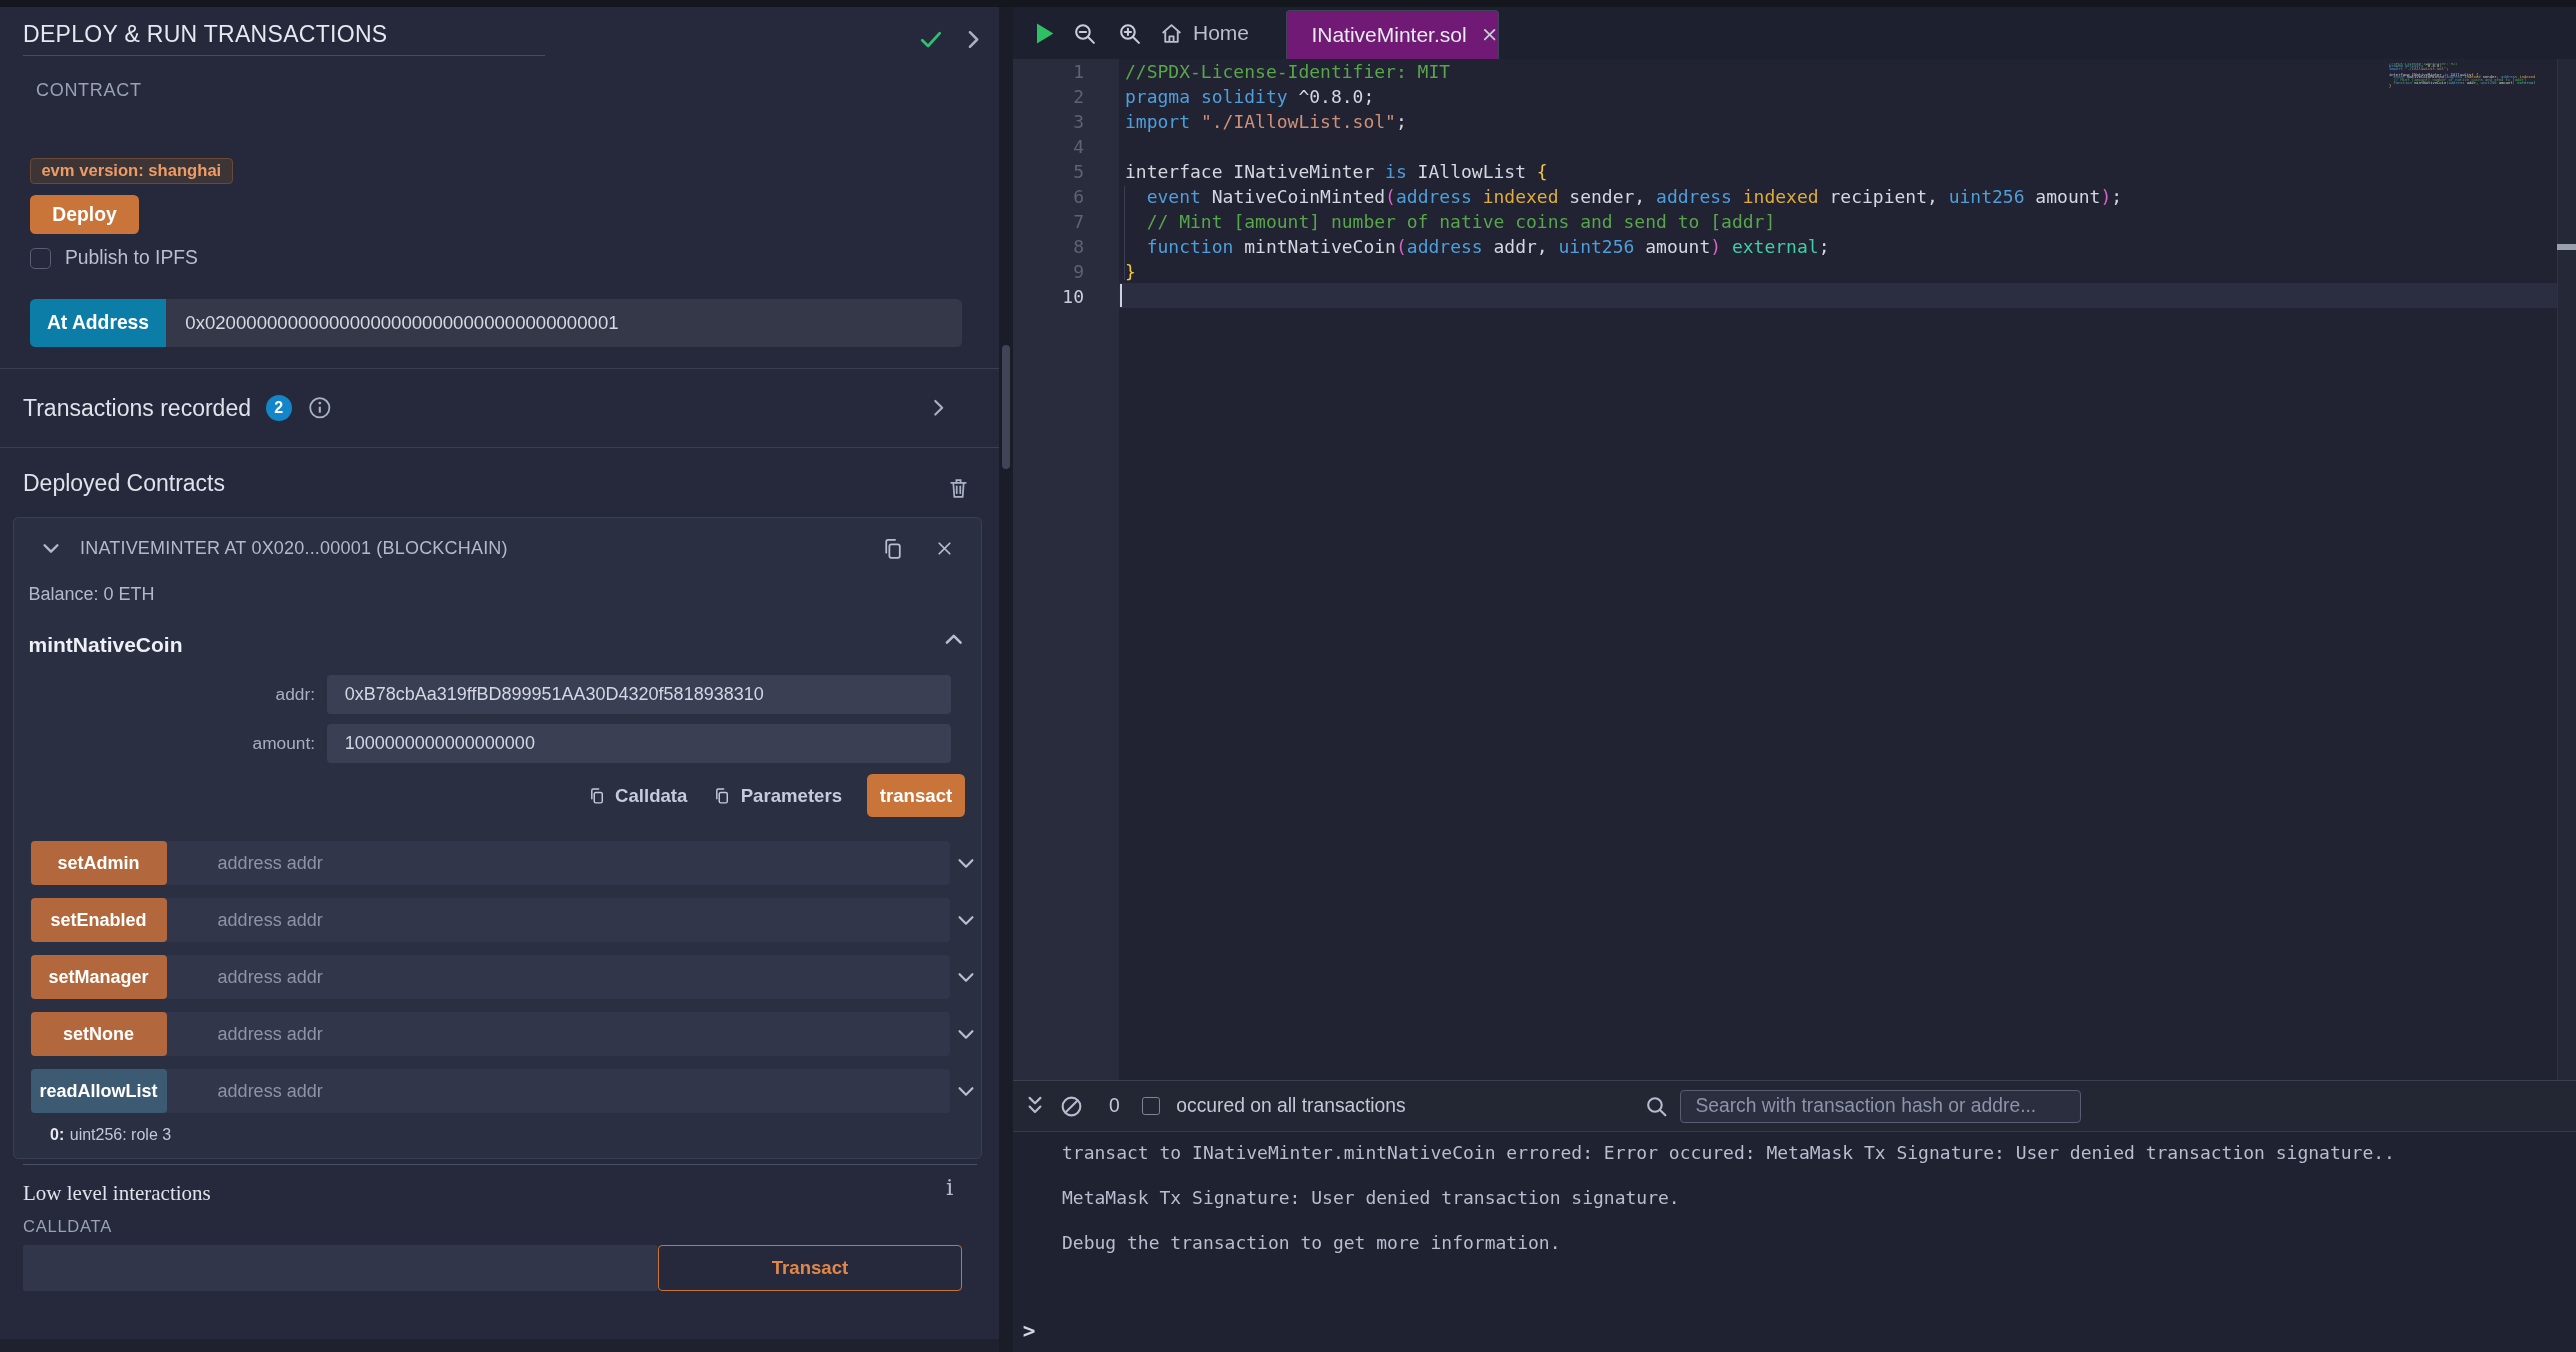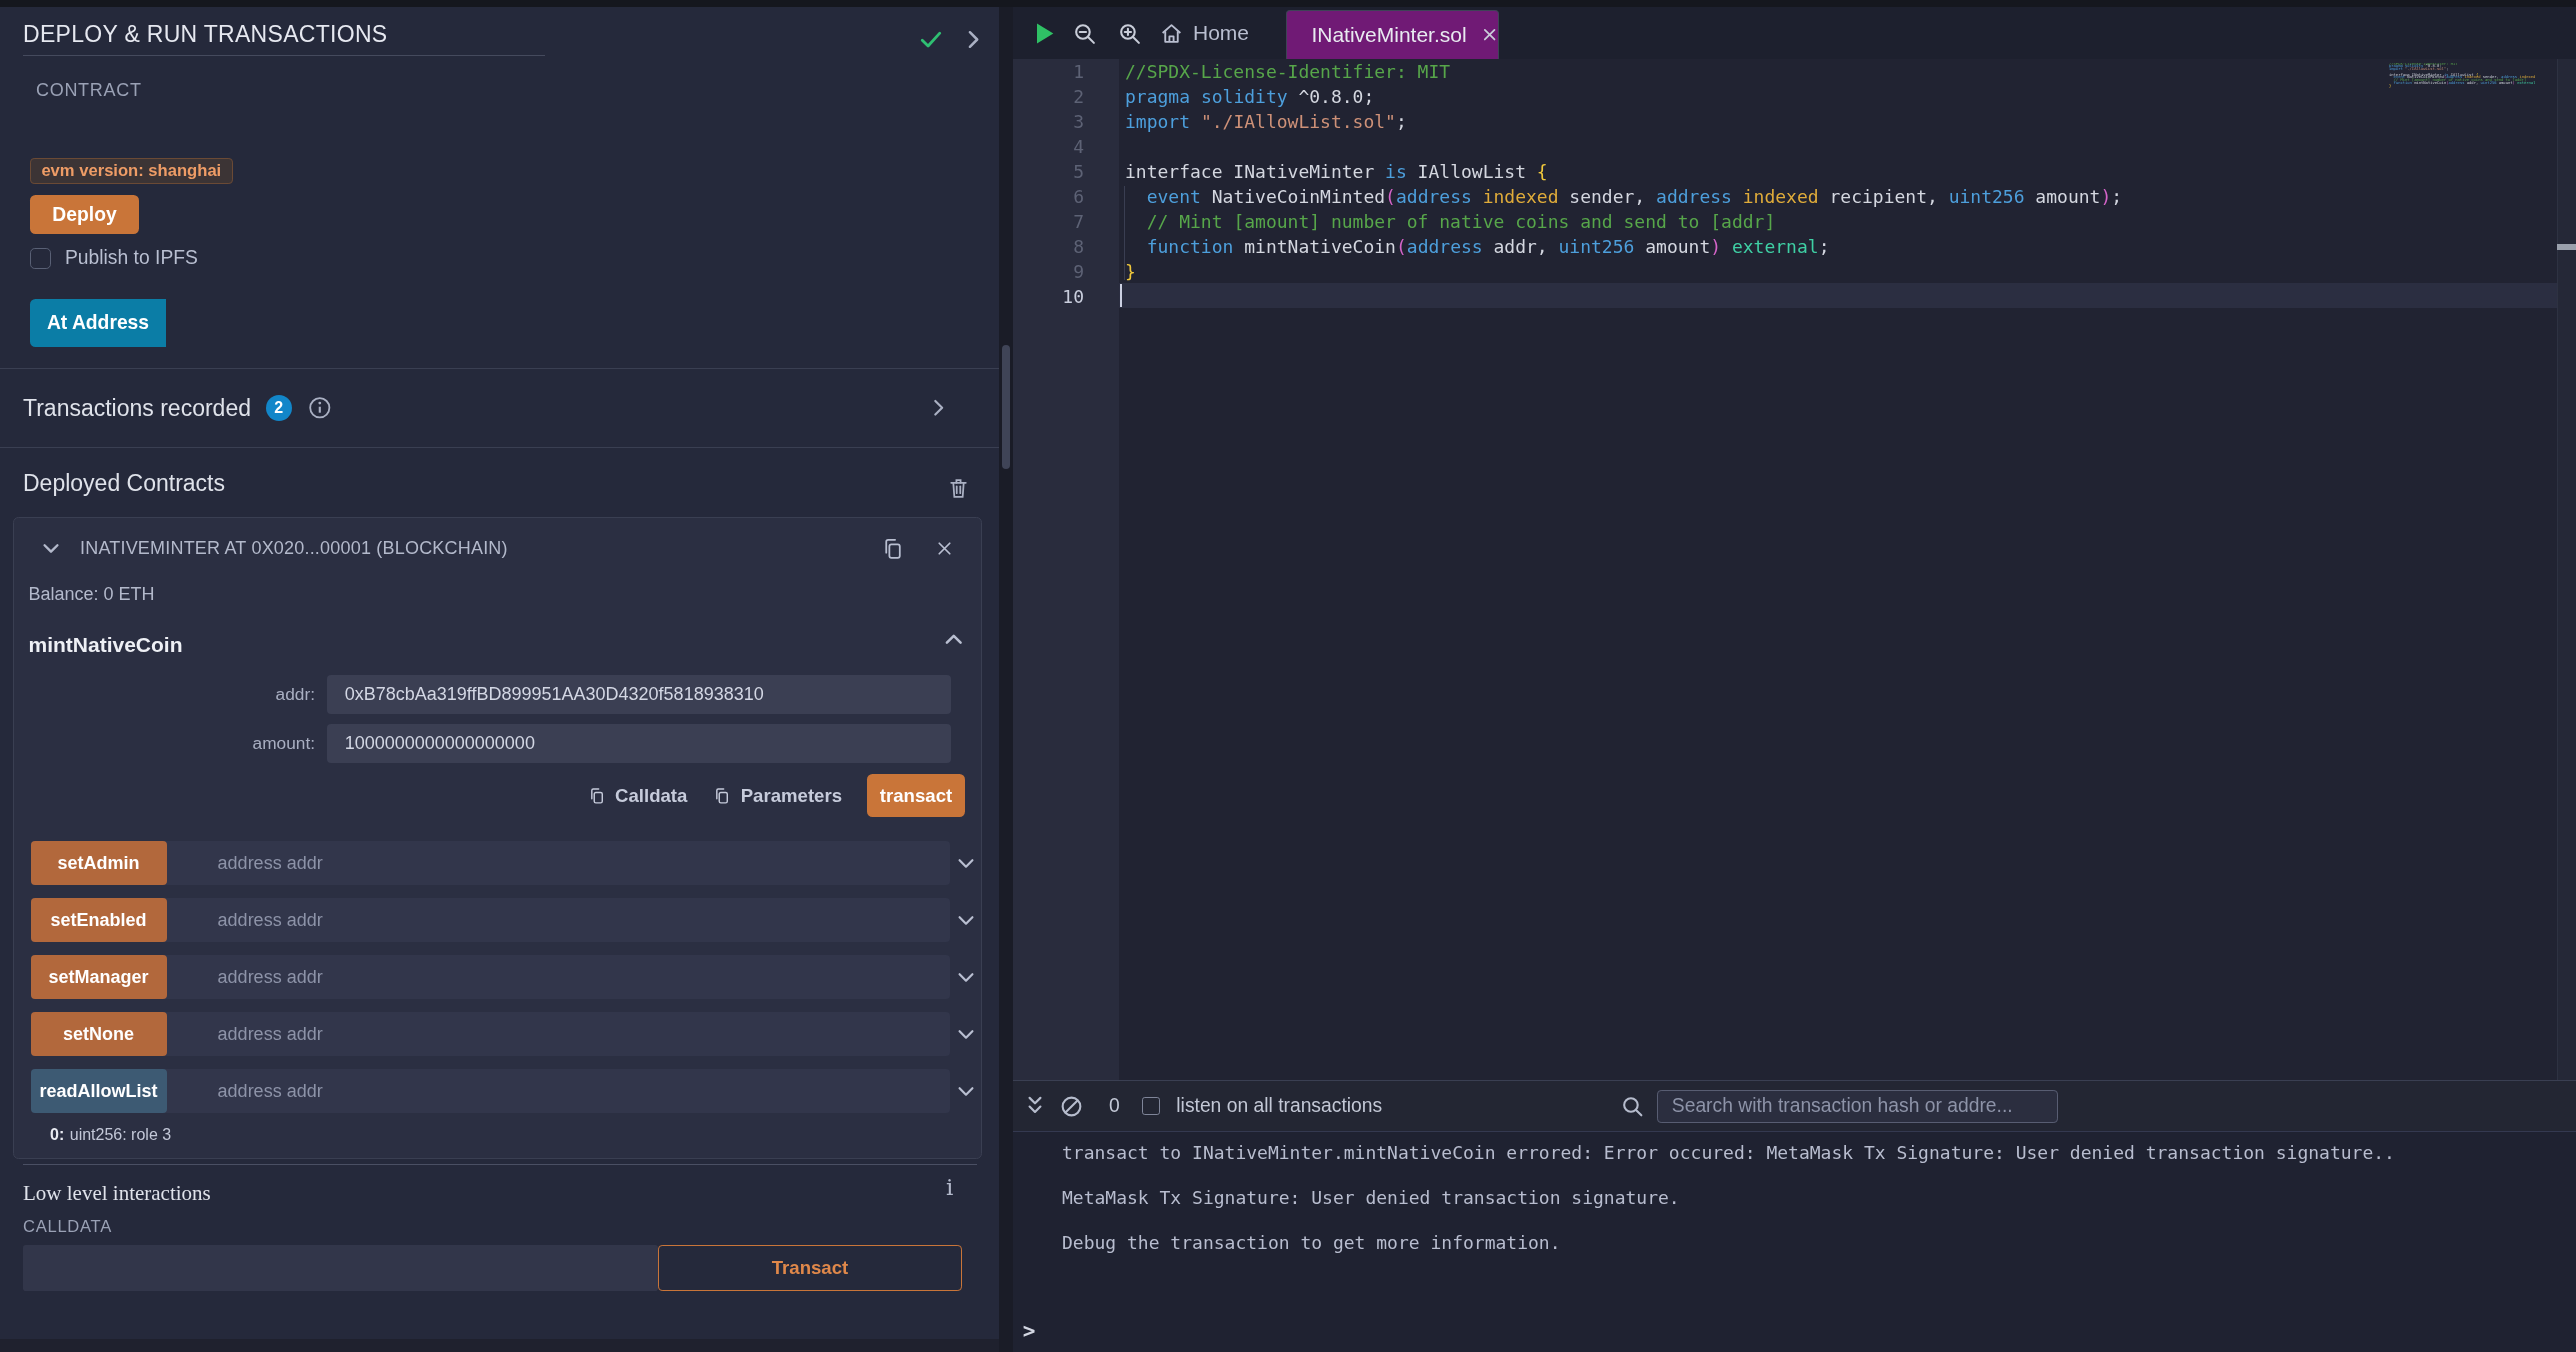--- a/index.html
+++ b/index.html
@@ -153,20 +153,21 @@
     <div class="evm-badge">evm version: shanghai</div>
     <button class="deploy-btn">Deploy</button>
 
     <div class="publish-row">
       <input type="checkbox" class="cbx" style="">
       <span class="publish-lbl">Publish to IPFS</span>
     </div>
 
     <div class="at-row">
       <button class="at-btn">At Address</button>
+      <input class="at-val" value="0x0200000000000000000000000000000000000001" style="">
     </div>
 
     <div class="txrec">
       <span class="txrec-title">Transactions recorded</span>
       <span class="tx-badge">2</span>
       <span>
         <svg width="25.6" height="25.6" viewBox="0 0 24 24" fill="none" stroke="#aab0c3" stroke-width="1.7">
             <circle cx="12" cy="12" r="9"></circle>
             <line x1="12" y1="11" x2="12" y2="16.6" stroke-width="2"></line>
             <circle cx="12" cy="7.6" r="1.3" fill="#aab0c3" stroke="none"></circle>
@@ -419,21 +420,21 @@
             </svg>
         </button>
         <button class="icon-btn" style="margin-left:11px;">
           <svg width="25" height="25" viewBox="0 0 24 24" fill="none" stroke="currentColor" stroke-width="2">
               <circle cx="12" cy="12" r="8.5"></circle>
               <line x1="17.8" y1="6.2" x2="6.2" y2="17.8"></line>
             </svg>
         </button>
         <span class="term-count">0</span>
         <input type="checkbox" class="term-cbx" style="">
-        <span class="term-listen">listen on all transactions</span>
+        <span class="term-listen">occured on all transactions</span>
         <span class="term-search-icon">
           <svg width="25" height="25" viewBox="0 0 24 24" fill="none" stroke="currentColor" stroke-width="2" stroke-linecap="round">
               <circle cx="10.5" cy="10.5" r="6.5"></circle>
               <line x1="15.6" y1="15.6" x2="20.5" y2="20.5"></line>
             </svg>
         </span>
         <input class="term-search" placeholder="Search with transaction hash or addre..." style="">
       </div>
       <div id="termLogs">
           <div class="term-line" style="top: 61px;">transact to INativeMinter.mintNativeCoin errored: Error occured: MetaMask Tx Signature: User denied transaction signature..</div>

